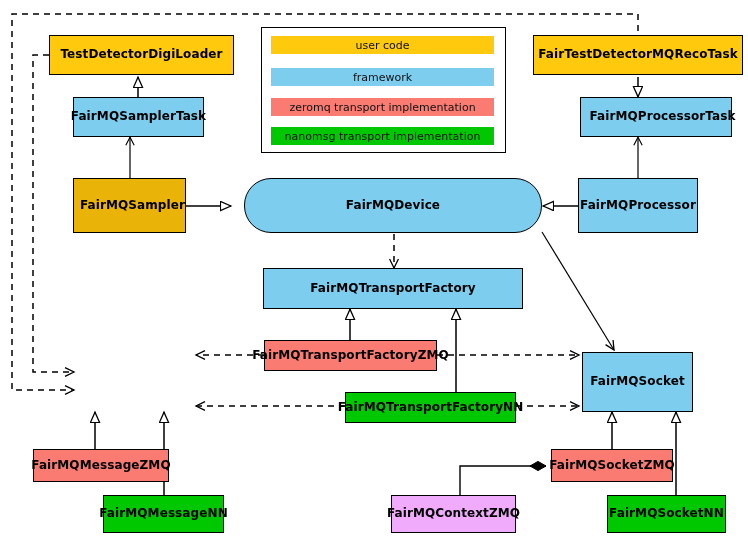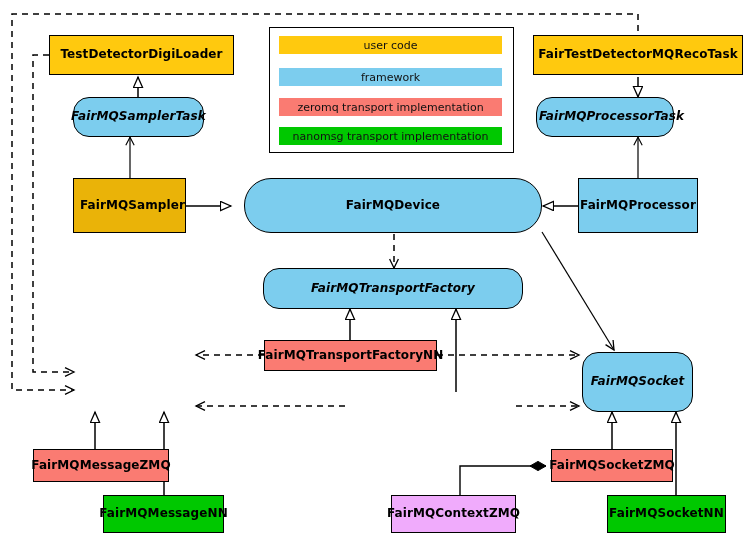--- a/index.html
+++ b/index.html
@@ -3,22 +3,22 @@
 <meta charset="utf-8">
 <title>FairMQ Class Diagram</title>
 <style>
   html,body{margin:0;padding:0;background:#ffffff;}
   body{font-family:"DejaVu Sans","Liberation Sans",sans-serif;}
   #canvas{position:relative;width:748px;height:549px;background:#ffffff;overflow:hidden;}
   svg.edges{position:absolute;left:0;top:0;width:748px;height:549px;pointer-events:none;}
   .node{position:absolute;box-sizing:border-box;border:1.6px solid #000000;
         display:flex;align-items:center;justify-content:center;text-align:center;
         font-size:12px;font-weight:bold;color:#000000;line-height:1.15;letter-spacing:0.1px;z-index:3;}
-  .node.abstract{font-style:italic;border-radius:16px;}
-  .legend-box{position:absolute;box-sizing:border-box;border:1.6px solid #000000;background:#ffffff;z-index:4;margin-left:8px;}
+  .node.abstract{}
+  .legend-box{position:absolute;box-sizing:border-box;border:1.6px solid #000000;background:#ffffff;z-index:4;}
   .legend-item{position:absolute;box-sizing:border-box;display:flex;align-items:center;justify-content:center;
         font-size:11px;color:#111111;font-weight:normal;}
 </style>
 </head>
 <body>
 
 <div id="canvas">
 
   <svg class="edges" viewBox="0 0 748 549" xmlns="http://www.w3.org/2000/svg">
     <defs>
@@ -98,36 +98,39 @@
   </div>
 
   <div class="node" style="left:244px;top:178px;width:298px;height:55px;background:#7CCDEE;border-radius:27px;">
     <span>FairMQDevice</span>
   </div>
 
   <div class="node" style="left:533px;top:35px;width:210px;height:40px;background:#FFC90E;">
     <span>FairTestDetectorMQRecoTask</span>
   </div>
 
-  <div class="node abstract" style="left:536px;top:97px;width:138px;height:40px;background:#7CCDEE;padding-left:13px;">
+  <div class="node abstract" style="left:580px;top:97px;width:152px;height:40px;background:#7CCDEE;padding-left:13px;">
     <span>FairMQProcessorTask</span>
   </div>
 
   <div class="node" style="left:578px;top:178px;width:120px;height:55px;background:#7CCDEE;">
     <span>FairMQProcessor</span>
   </div>
 
   <div class="node abstract" style="left:263px;top:268px;width:260px;height:41px;background:#7CCDEE;">
     <span>FairMQTransportFactory</span>
   </div>
 
   <div class="node" style="left:264px;top:340px;width:173px;height:31px;background:#FA7B72;">
+    <span>FairMQTransportFactoryZMQ</span>
+  </div>
+
+  <div class="node" style="left:345px;top:392px;width:171px;height:31px;background:#00C800;">
     <span>FairMQTransportFactoryNN</span>
   </div>
-
 
 
   <div class="node abstract" style="left:582px;top:352px;width:111px;height:60px;background:#7CCDEE;">
     <span>FairMQSocket</span>
   </div>
 
   <div class="node" style="left:33px;top:449px;width:136px;height:33px;background:#FA7B72;">
     <span>FairMQMessageZMQ</span>
   </div>
 

